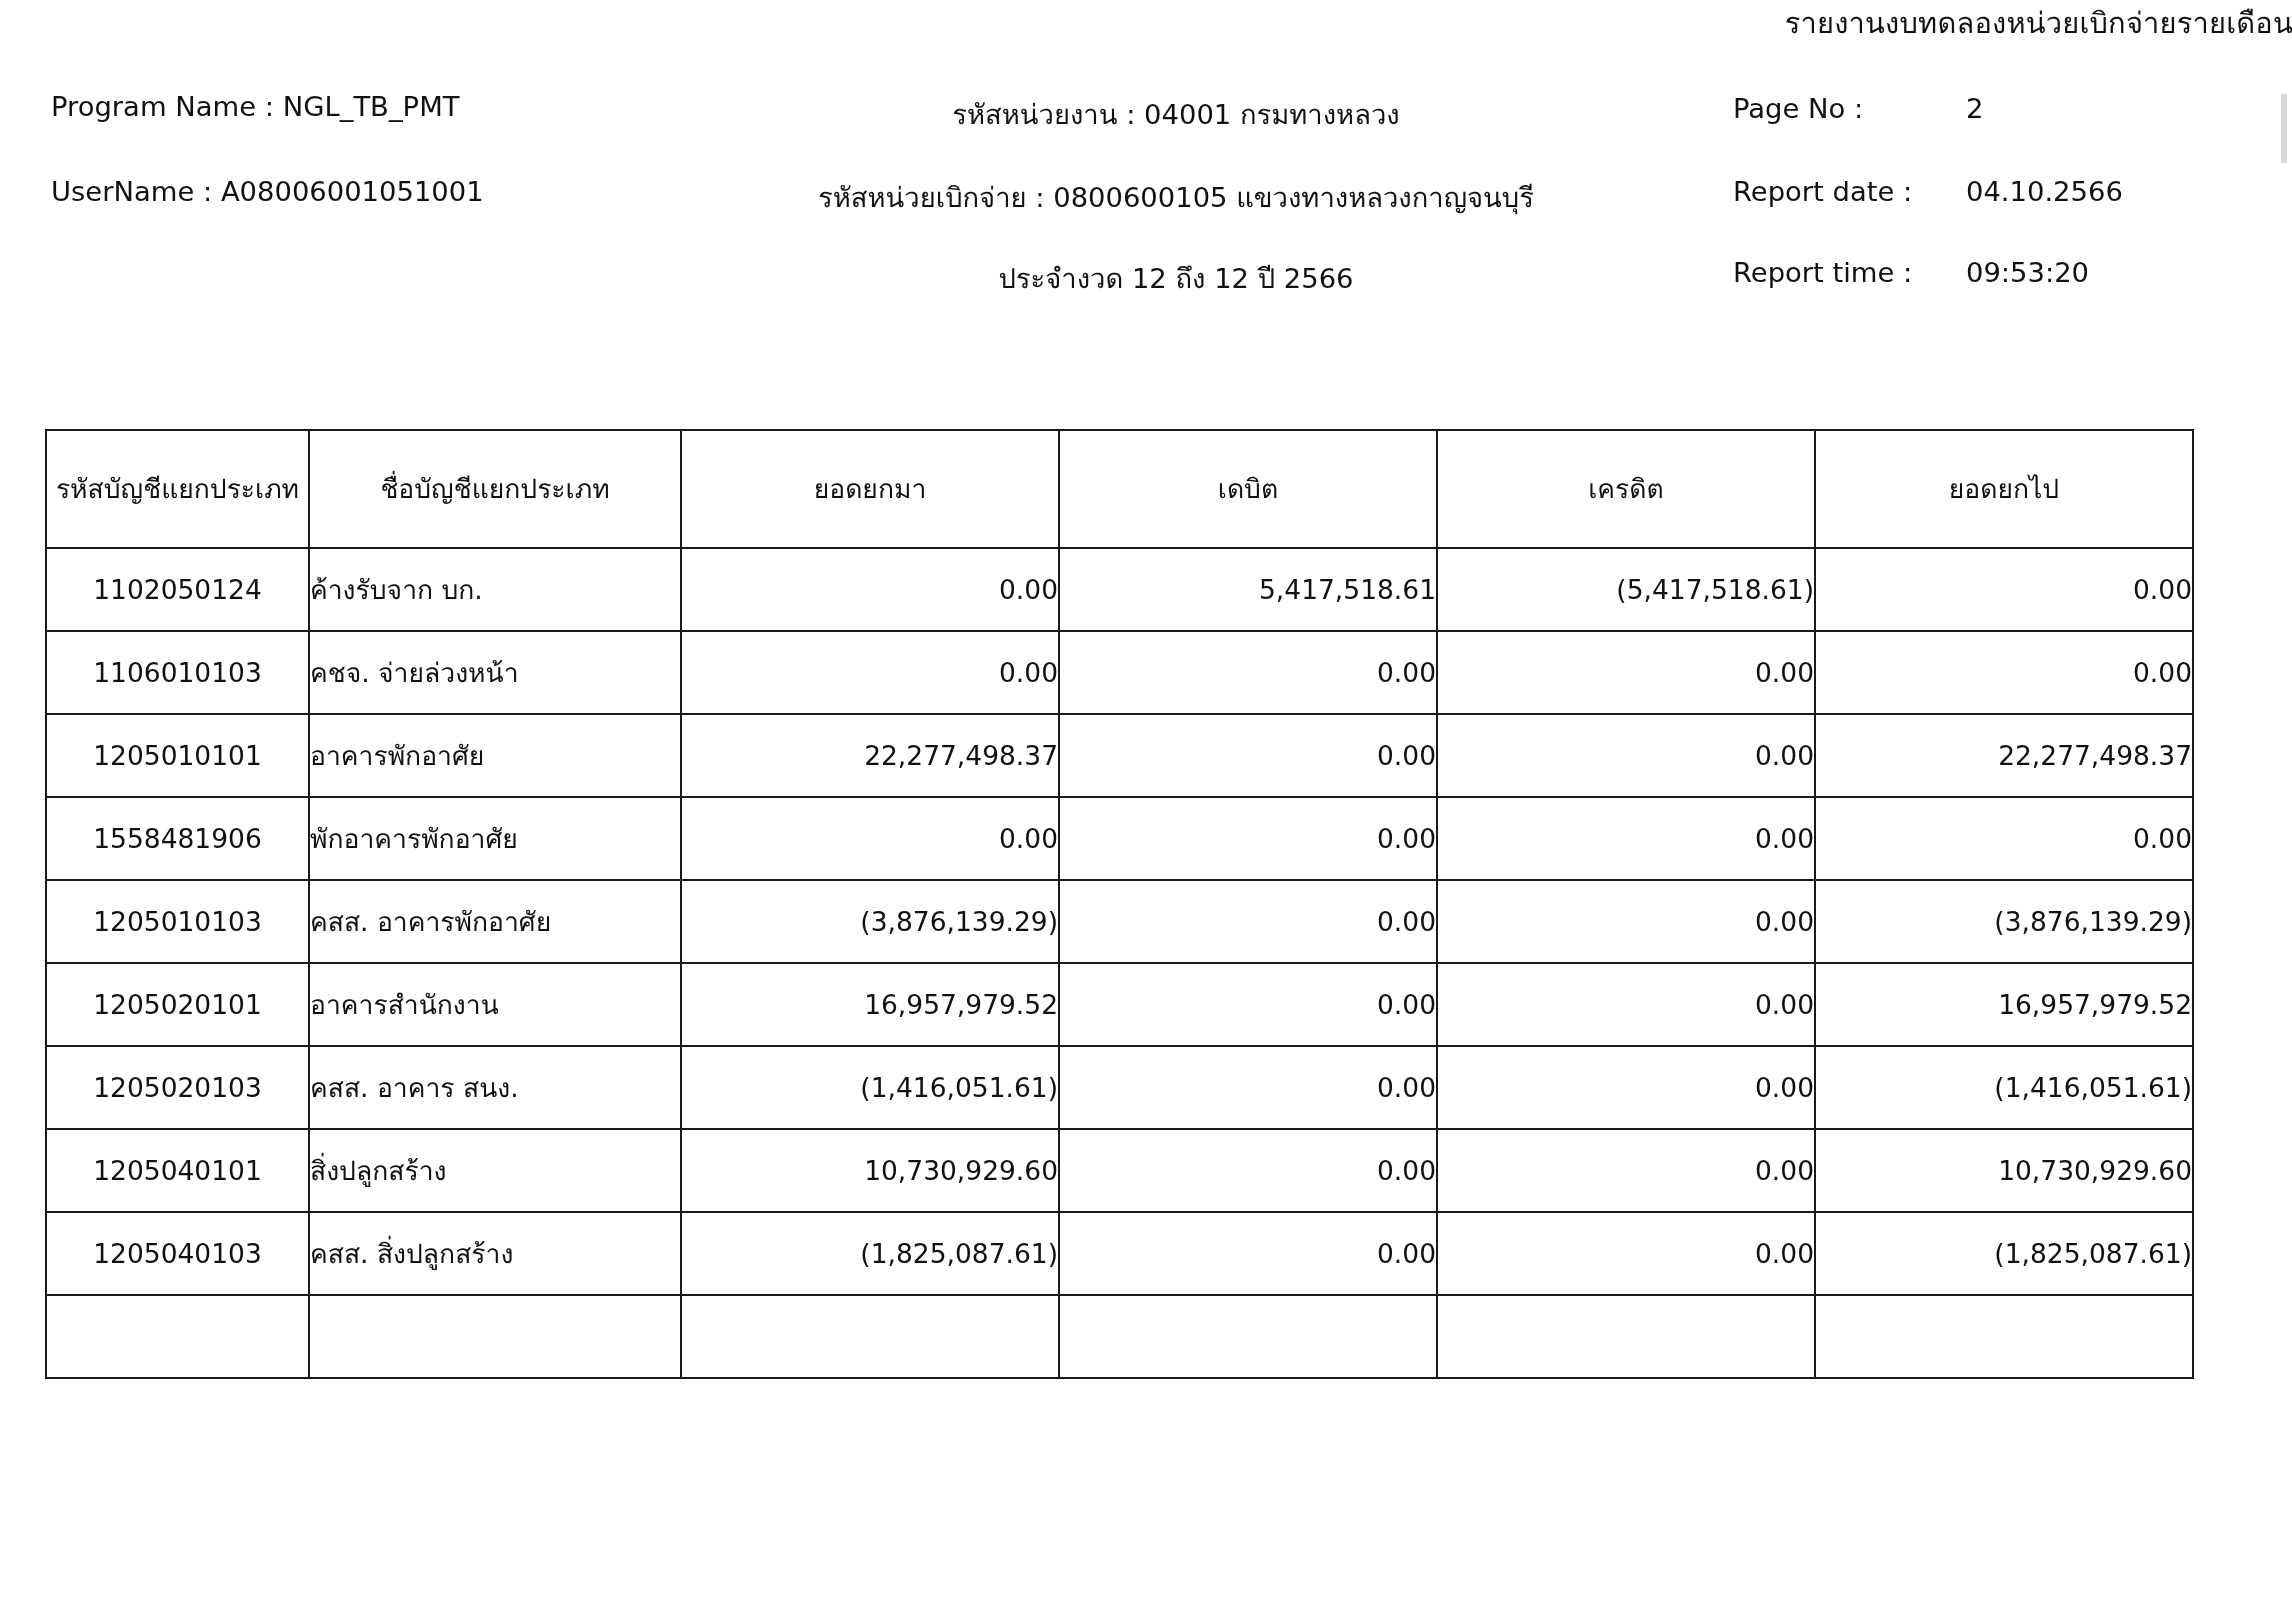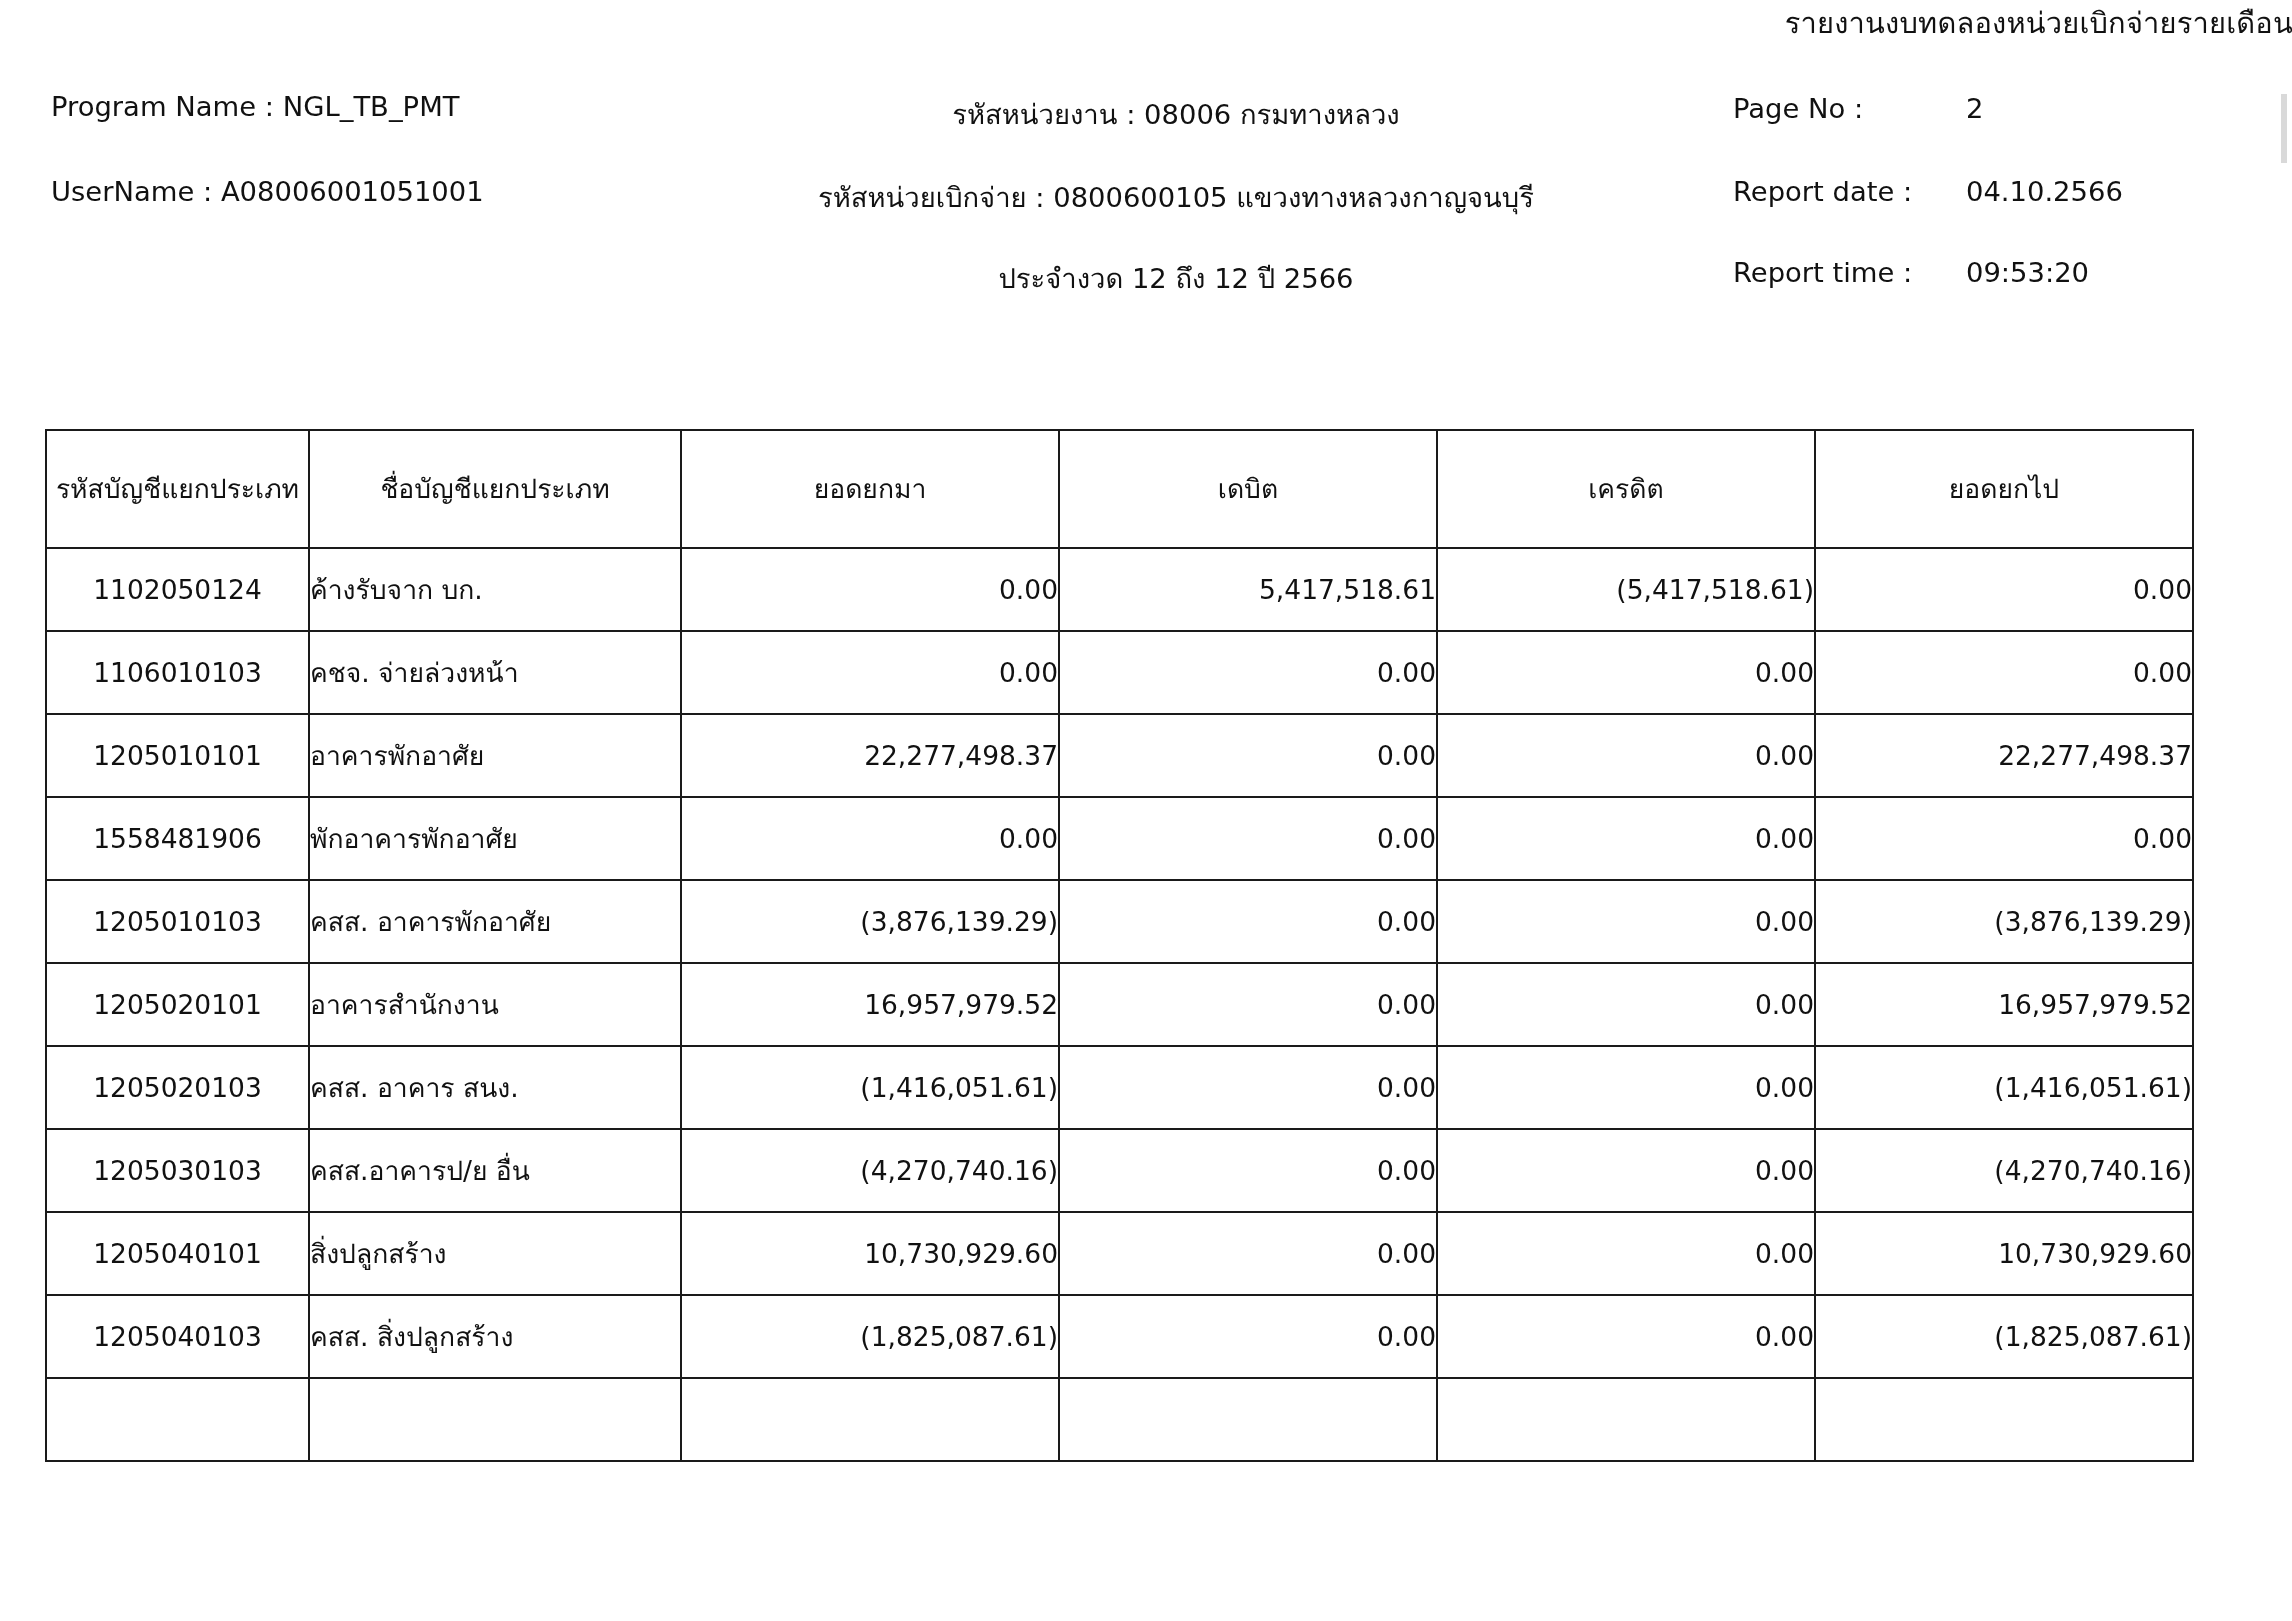--- a/index.html
+++ b/index.html
@@ -120,21 +120,21 @@
   <div class="report-title">รายงานงบทดลองหน่วยเบิกจ่ายรายเดือน</div>
 
   <div class="header-block">
 
     <div class="hdr-left">
       <div class="row1">Program Name : NGL_TB_PMT</div>
       <div class="row2">UserName : A08006001051001</div>
     </div>
 
     <div class="hdr-center">
-      <div class="c1">รหัสหน่วยงาน : 08006 กรมทางหลวง</div>
+      <div class="c1">รหัสหน่วยงาน : 04001 กรมทางหลวง</div>
       <div class="c2">รหัสหน่วยเบิกจ่าย : 0800600105 แขวงทางหลวงกาญจนบุรี</div>
       <div class="c3">ประจำงวด 12 ถึง 12 ปี 2566</div>
     </div>
 
     <div class="hdr-right">
       <div class="lbl r1">Page No :</div>
       <div class="val r1">2</div>
       <div class="lbl r2">Report date :</div>
       <div class="val r2">04.10.2566</div>
       <div class="lbl r3">Report time :</div>
@@ -213,28 +213,20 @@
         </tr>
         <tr>
           <td class="code">1205020103</td>
           <td class="name">คสส. อาคาร สนง.</td>
           <td class="money">(1,416,051.61)</td>
           <td class="money">0.00</td>
           <td class="money">0.00</td>
           <td class="money">(1,416,051.61)</td>
         </tr>
         <tr>
-          <td class="code">1205030103</td>
-          <td class="name">คสส.อาคารป/ย อื่น</td>
-          <td class="money">(4,270,740.16)</td>
-          <td class="money">0.00</td>
-          <td class="money">0.00</td>
-          <td class="money">(4,270,740.16)</td>
-        </tr>
-        <tr>
           <td class="code">1205040101</td>
           <td class="name">สิ่งปลูกสร้าง</td>
           <td class="money">10,730,929.60</td>
           <td class="money">0.00</td>
           <td class="money">0.00</td>
           <td class="money">10,730,929.60</td>
         </tr>
         <tr>
           <td class="code">1205040103</td>
           <td class="name">คสส. สิ่งปลูกสร้าง</td>

